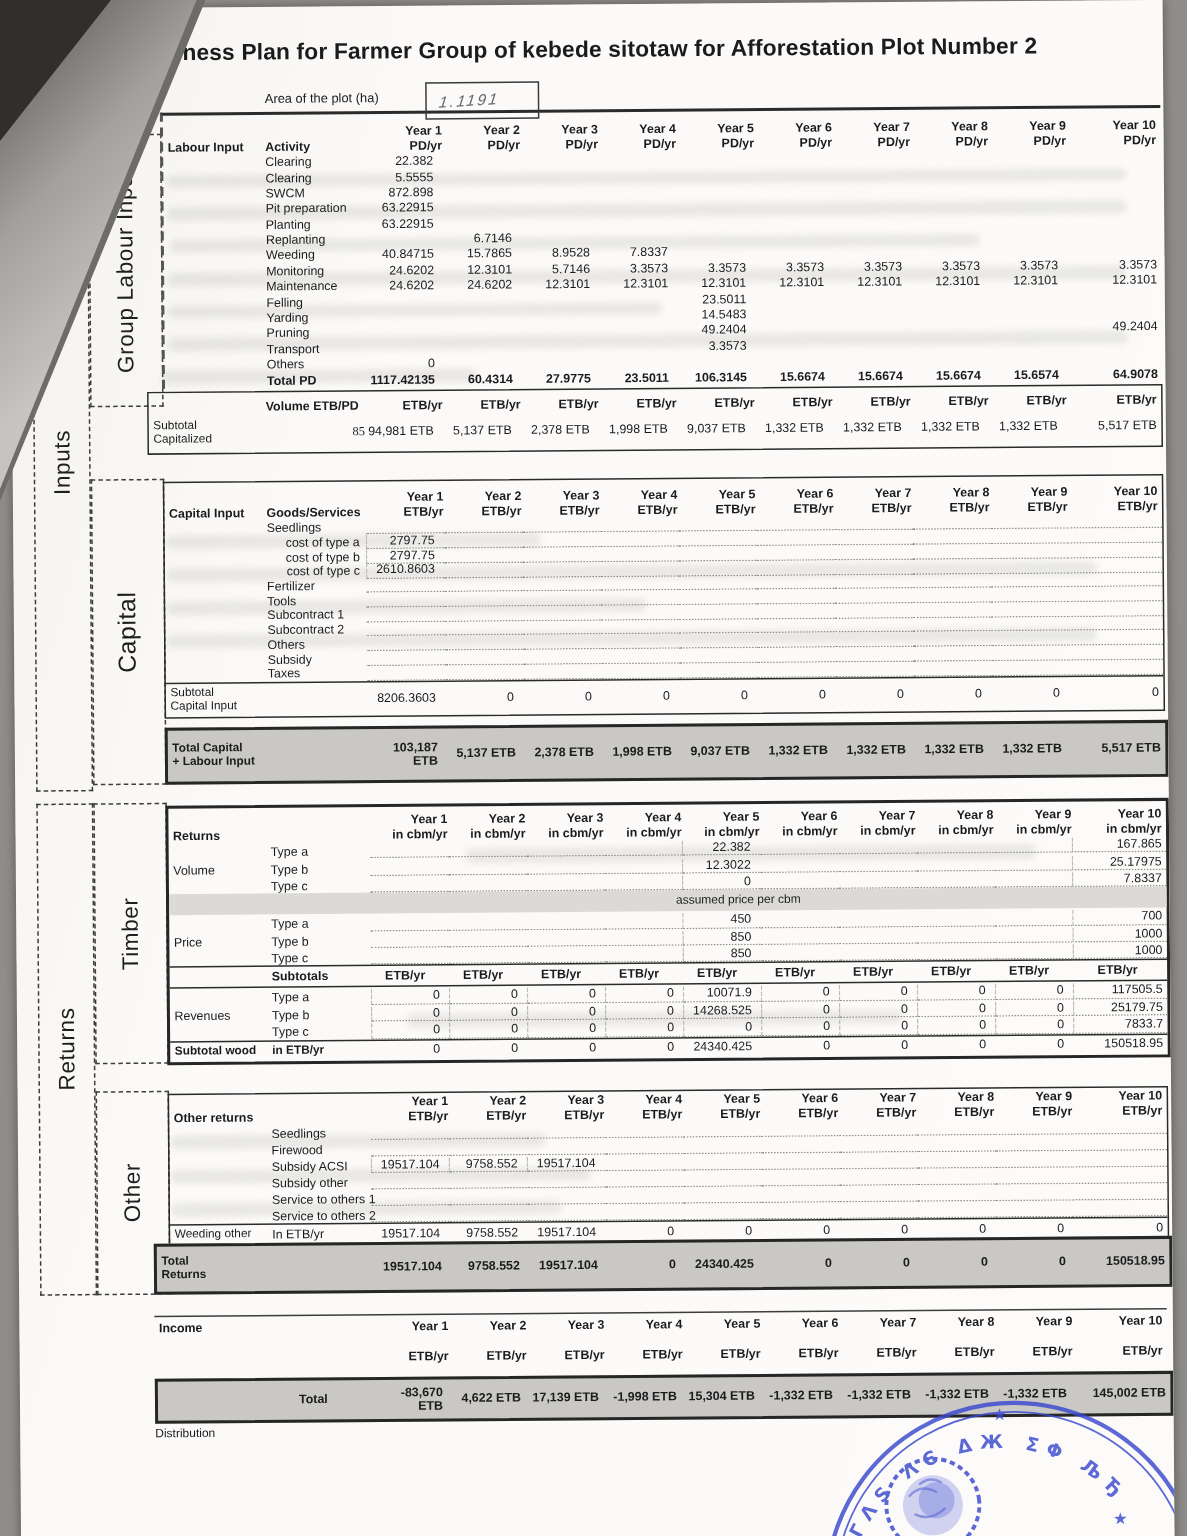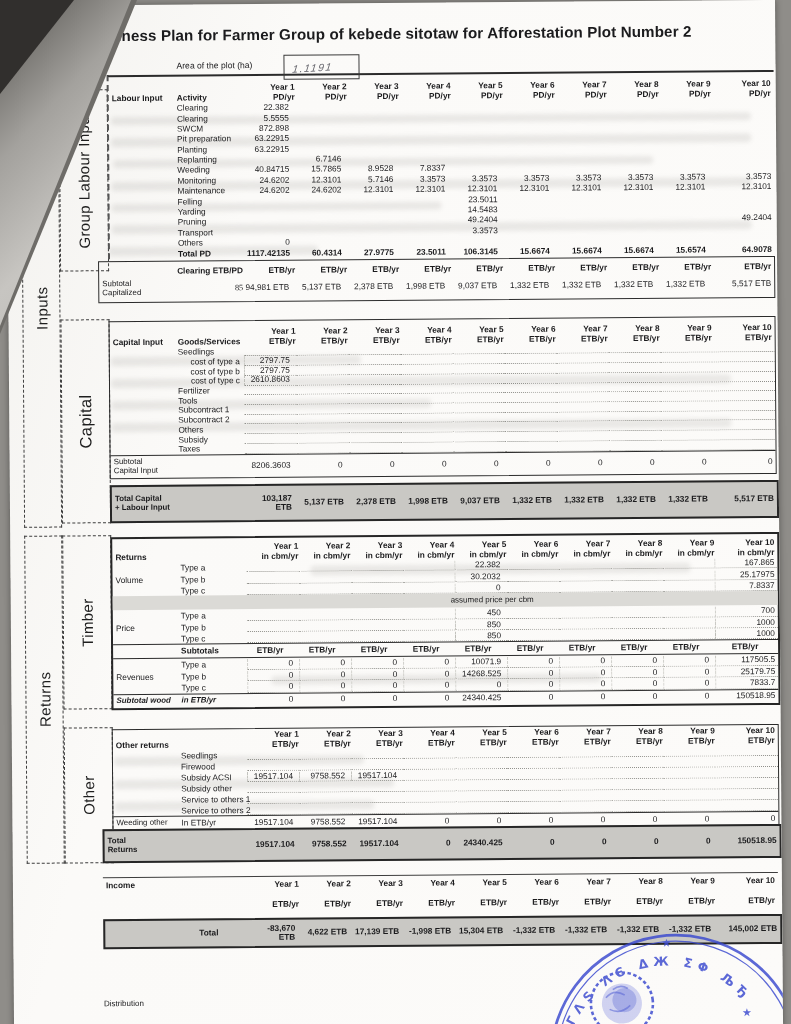--- a/index.html
+++ b/index.html
@@ -8,21 +8,21 @@
   
   .fold-edge{position:absolute;left:0;top:0;width:140px;height:340px;clip-path:polygon(0 0,137px 0,0 334px);background:#6e6c68;z-index:49;}
   .fold{position:absolute;left:0;top:0;width:134px;height:330px;clip-path:polygon(0 0,131px 0,0 326px);background:linear-gradient(133deg,#413f3d 0%,#6f6d69 12%,#a3a19d 34%,#c7c5c1 62%,#bbb9b5 100%);z-index:50;}
   .fold-corner{position:absolute;left:0;top:0;width:80px;height:100px;clip-path:polygon(0 0,74px 0,0 94px);background:#312f2d;z-index:51;}
   .sm{position:absolute;background:#a9a7a3;opacity:.22;filter:blur(2px);border-radius:4px;z-index:1;}
   
   .title{position:absolute;left:82px;top:22px;width:700px;font-size:15.2px;font-weight:bold;letter-spacing:.1px;z-index:5;}
   .arealabel{position:absolute;left:170px;top:56px;font-size:8.6px;font-weight:normal;z-index:5;}
   .areabox{position:absolute;left:277px;top:51px;width:74px;height:23px;border:1.2px solid #3a3a3a;z-index:5;}
   .areaval{position:absolute;left:8px;top:6px;font-size:10.5px;font-style:italic;color:#43434c;opacity:.8;transform:rotate(-3deg) skewX(-10deg);letter-spacing:1.5px;}
-  .distribution{position:absolute;left:90px;top:946px;font-size:8px;z-index:5;margin-top:48px;}
+  .distribution{position:absolute;left:90px;top:946px;font-size:8px;z-index:5;}
   
   .vbox{position:absolute;border:1.6px dashed #3c3c3c;display:flex;align-items:center;justify-content:center;z-index:2;background:transparent;}
   .vtext{writing-mode:vertical-rl;transform:rotate(180deg);font-size:15px;color:#1e1e1e;letter-spacing:.4px;white-space:nowrap;}
   #vb-inputs{left:14px;top:84px;width:36px;height:436px;}
   #vb-glabour{left:52px;top:84px;width:47px;height:180px;}
   #vb-capital{left:52px;top:314px;width:47px;height:202px;}
   #vb-capital .vtext{font-size:16.5px;}
   #vb-returns{left:14px;top:530px;width:36px;height:326px;}
   #vb-timber{left:52px;top:530px;width:47px;height:172px;}
   #vb-other{left:52px;top:722px;width:47px;height:134px;}
@@ -70,21 +70,21 @@
   #timber{top:532px;left:100px;width:665px;border:2px solid #262626;}
   #timber .thead{height:23px;}
   #timber .body{height:11.4px;}
   #timber .body .cv{border-bottom:1px dotted #90908b;border-left:1px dashed #bcbcb6;}
   #timber .bandrow{height:14px;background:#dbdad6;align-items:center;}
   .cband{grid-column:3/-1;text-align:center;font-size:8px;padding-right:40px;}
   #timber .hdr{height:13px;border-top:1.5px solid #2b2b2b;border-bottom:1.2px solid #2b2b2b;align-items:center;}
   #timber .hdr .cv{text-align:center;font-weight:bold;}
   #timber .hdr .c2{font-weight:bold;}
   #timber .sub{height:13px;border-top:1.5px solid #2b2b2b;align-items:center;}
-  #timber .sub .c1,#timber .sub .c2{font-weight:bold;font-size:7.9px;font-style:italic;}
+  #timber .sub .c1,#timber .sub .c2{font-weight:bold;font-size:7.9px;}
   
   #other{top:724px;left:100px;width:665px;border:1.5px solid #2b2b2b;}
   #other .thead{height:20px;}
   #other .body{height:11px;}
   #other .body .cv{border-bottom:1px dotted #90908b;border-left:1px dashed #bcbcb6;}
   #other .sub{height:13px;border-top:1.3px solid #2b2b2b;align-items:center;}
   #other .sub .c1{font-size:7.9px;}
   
   #income-line{position:absolute;left:90px;top:872px;width:675px;border-top:1.5px solid #3d3d3d;z-index:3;}
   #inchead{top:876px;left:90px;width:675px;}
@@ -392,21 +392,21 @@
         <div class="cv">15.6674</div>
         <div class="cv">15.6674</div>
         <div class="cv">15.6674</div>
         <div class="cv">15.6574</div>
         <div class="cv">64.9078</div>
       </div>
     </div>
   <div class="tbl wide" id="subcap">
       <div class="trow thead">
         <div class="c1 hc"></div>
-        <div class="c2 hc">Clearing ETB/PD</div>
+        <div class="c2 hc">Volume ETB/PD</div>
         <div class="cv ch">
           <div class="cu">ETB/yr</div>
         </div>
         <div class="cv ch">
           <div class="cu">ETB/yr</div>
         </div>
         <div class="cv ch">
           <div class="cu">ETB/yr</div>
         </div>
         <div class="cv ch">
@@ -738,21 +738,21 @@
         <div class="cv"></div>
         <div class="cv">167.865</div>
       </div>
       <div class="trow body">
         <div class="c1">Volume</div>
         <div class="c2">Type b</div>
         <div class="cv"></div>
         <div class="cv"></div>
         <div class="cv"></div>
         <div class="cv"></div>
-        <div class="cv">30.2032</div>
+        <div class="cv">12.3022</div>
         <div class="cv"></div>
         <div class="cv"></div>
         <div class="cv"></div>
         <div class="cv"></div>
         <div class="cv">25.17975</div>
       </div>
       <div class="trow body">
         <div class="c1"></div>
         <div class="c2">Type c</div>
         <div class="cv"></div>

